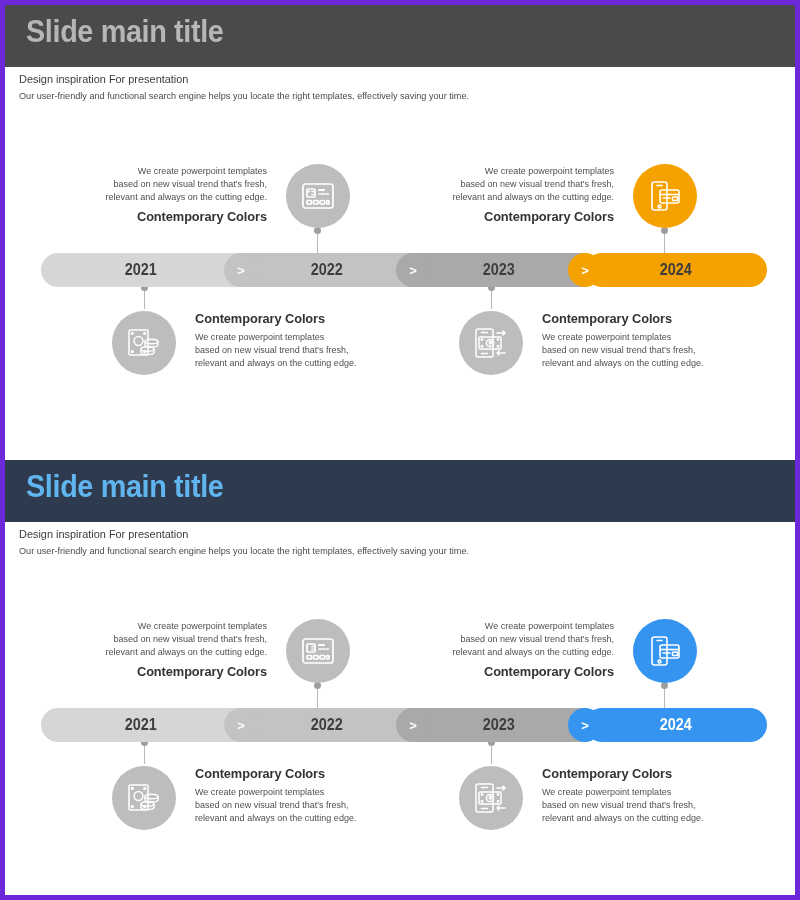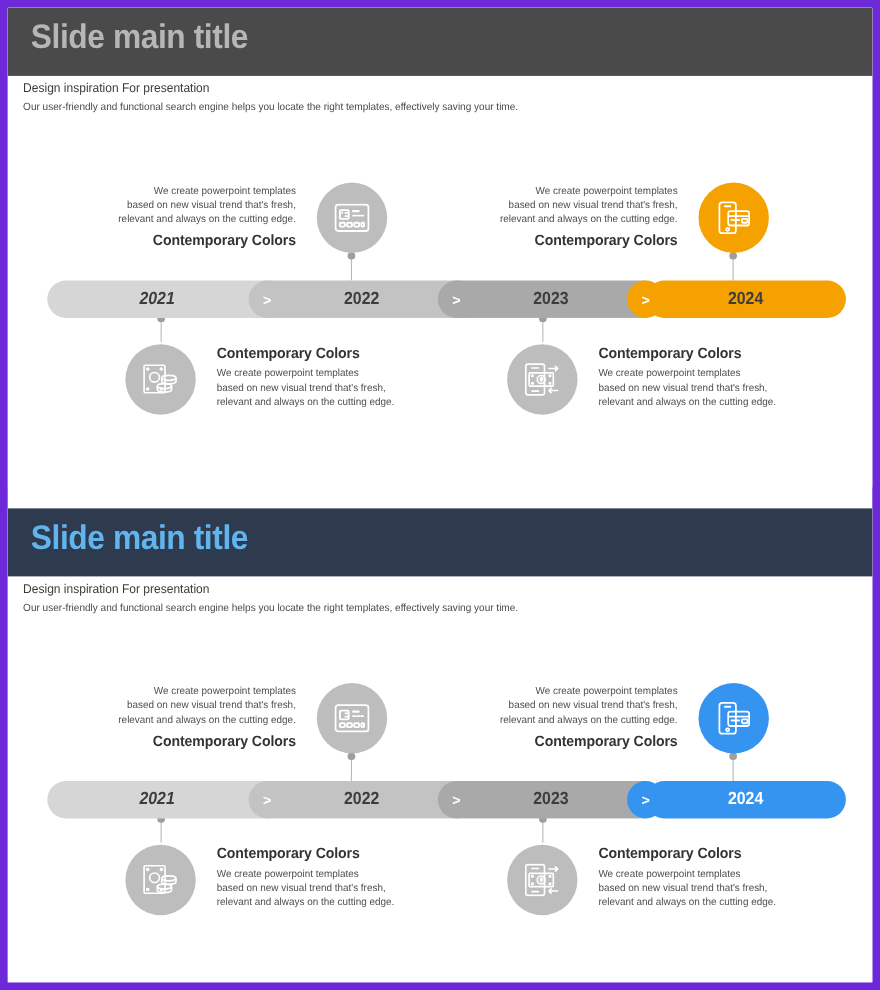--- a/index.html
+++ b/index.html
@@ -4,21 +4,21 @@
 <style>
   html,body{margin:0;padding:0;background:#ffffff;}
   body{
     width:800px;height:900px;
     font-family:"Liberation Sans", sans-serif;
     -webkit-font-smoothing:antialiased;
   }
   .page{
     width:800px;height:900px;
     box-sizing:border-box;
-    border:7px solid #6d28d9;
+    border:5px solid #6d28d9;
     background:#ffffff;
     position:relative;
     overflow:hidden;
   }
   .slide{
     position:absolute;
     left:0;width:798px;
     height:436px;
     background:#ffffff;
     overflow:hidden;
@@ -66,21 +66,21 @@
   }
   .seg{
     position:absolute;top:0;height:34px;
     display:flex;align-items:center;justify-content:center;
   }
   .seg-label{
     font-size:16px;font-weight:bold;color:#3d3d3d;
     letter-spacing:0px;
     transform:scaleX(0.9);
   }
-  .seg1{left:0;width:200px;background:#d6d6d6;border-radius:17px 0 0 17px;font-style:italic;}
+  .seg1{left:0;width:200px;background:#d6d6d6;border-radius:17px 0 0 17px;}
   .seg2{left:200px;width:172px;background:#c3c3c3;}
   .seg3{left:372px;width:172px;background:#a9a9a9;}
   .seg4{left:544px;width:182px;border-radius:17px;}
   .seg4-a{background:#f5a200;}
   .seg4-b{background:#3494f0;}
   .seg4-a .seg-label{color:#3d3d3d;}
   .seg4-b .seg-label{color:#ffffff;}
 
   .chev{
     position:absolute;top:0;

